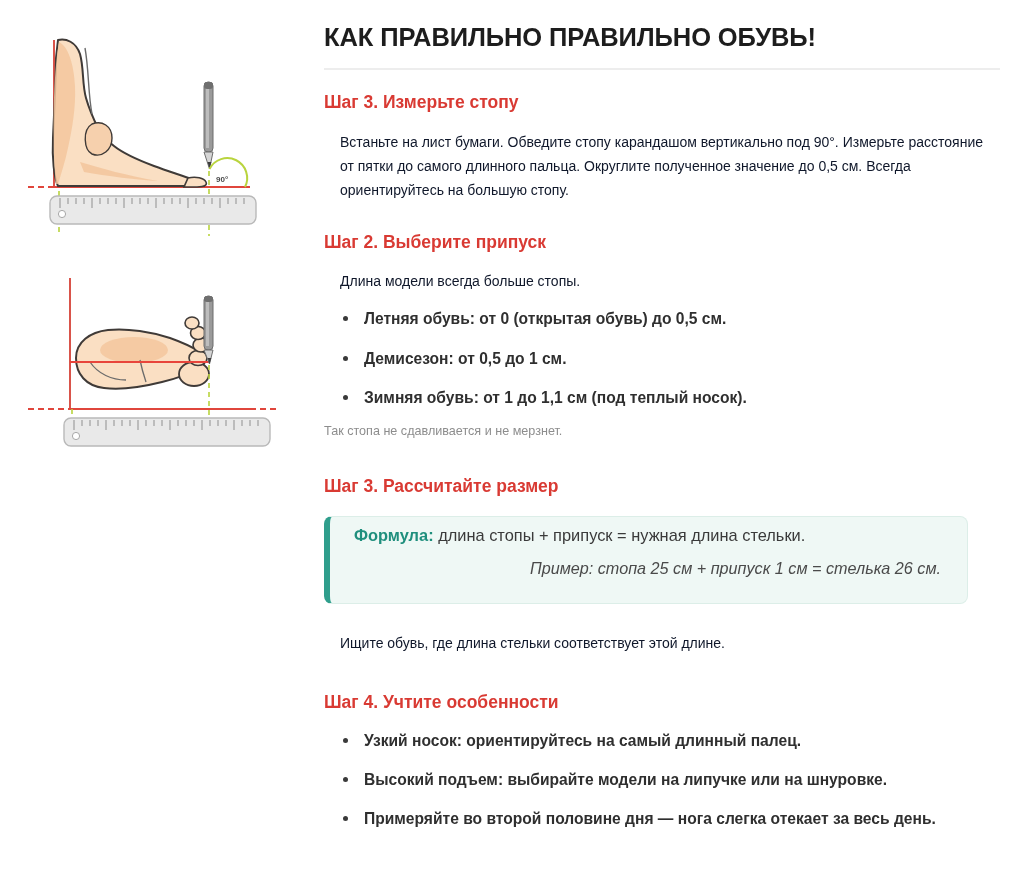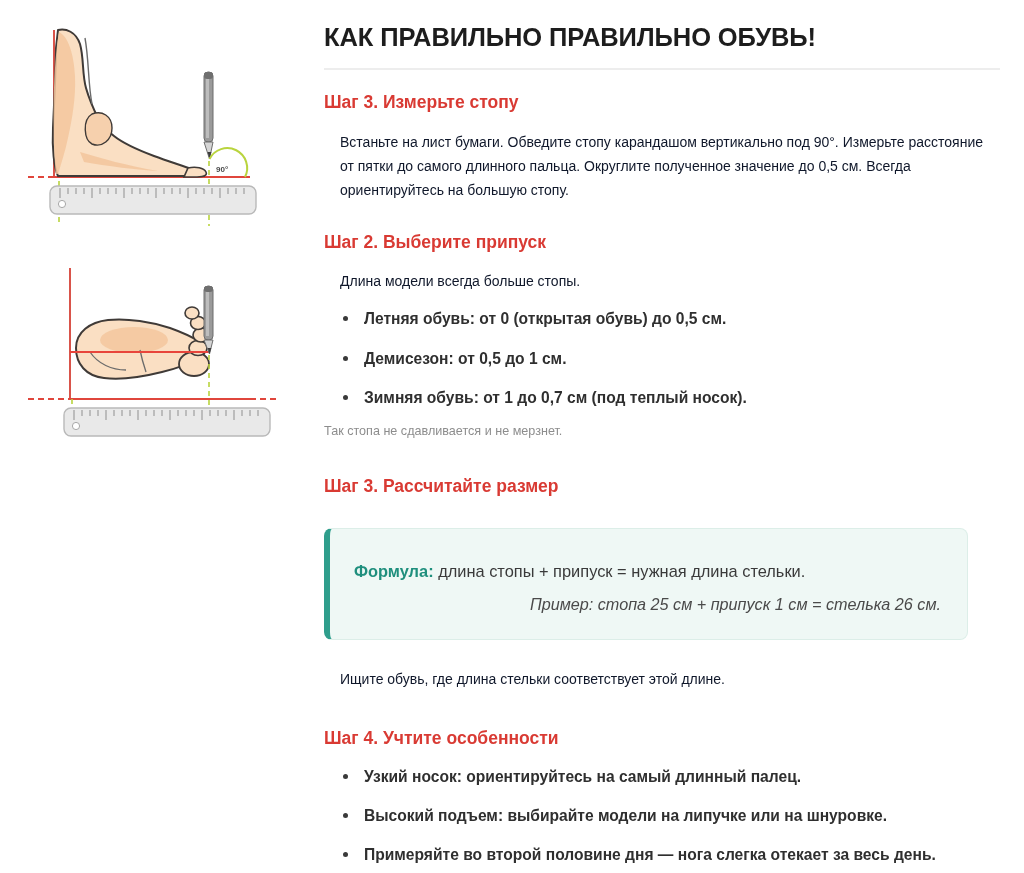--- a/index.html
+++ b/index.html
@@ -19,21 +19,21 @@
     height: 873px;
     display: flex;
     align-items: flex-start;
     box-sizing: border-box;
   }
 
   
   .illus-col {
     width: 320px;
     flex: 0 0 320px;
-    padding-top: 18px;
+    padding-top: 28px;
     box-sizing: border-box;
   }
   .illus {
     display: block;
   }
   .illus-side { margin-left: 28px; }
   .illus-top  { margin-left: 28px; margin-top: 14px; }
 
   
   .text-col {
@@ -102,26 +102,26 @@
     left: 19px;
     top: 8px;
     width: 5px;
     height: 5px;
     border-radius: 50%;
     background: #3a3a3a;
   }
 
   
   .callout {
-    margin-top: 30px;
+    margin-top: 18px;
     background: #eff8f5;
     border: 1px solid #dceee8;
     border-left: 6px solid #2f9e8c;
     border-radius: 8px;
-    padding: 30px 26px 22px 24px;
+    padding: 6px 26px 22px 24px;
     max-width: 644px;
     box-sizing: border-box;
   }
   .callout-line1 {
     font-size: 16.4px;
     color: #3a3a3a;
     line-height: 1.55;
   }
   .callout-label {
     font-weight: 700;
@@ -290,21 +290,21 @@
     <hr class="divider">
 
     <h2 class="step-head">Шаг 3. Измерьте стопу</h2>
     <p class="para">Встаньте на лист бумаги. Обведите стопу карандашом вертикально под 90°. Измерьте расстояние от пятки до самого длинного пальца. Округлите полученное значение до 0,5 см. Всегда ориентируйтесь на большую стопу.</p>
 
     <h2 class="step-head sp2">Шаг 2. Выберите припуск</h2>
     <p class="para tight">Длина модели всегда больше стопы.</p>
     <ul class="bullets">
       <li>Летняя обувь: от 0 (открытая обувь) до 0,5 см.</li>
       <li>Демисезон: от 0,5 до 1 см.</li>
-      <li>Зимняя обувь: от 1 до 0,7 см (под теплый носок).</li>
+      <li>Зимняя обувь: от 1 до 1,1 см (под теплый носок).</li>
     </ul>
     <p class="caption">Так стопа не сдавливается и не мерзнет.</p>
 
     <h2 class="step-head sp3">Шаг 3. Рассчитайте размер</h2>
     <div class="callout">
       <div class="callout-line1"><span class="callout-label">Формула:</span><span> длина стопы + припуск = нужная длина стельки.</span></div>
       <div class="callout-line2">Пример: стопа 25 см + припуск 1 см = стелька 26 см.</div>
     </div>
     <p class="para after-callout">Ищите обувь, где длина стельки соответствует этой длине.</p>
 

